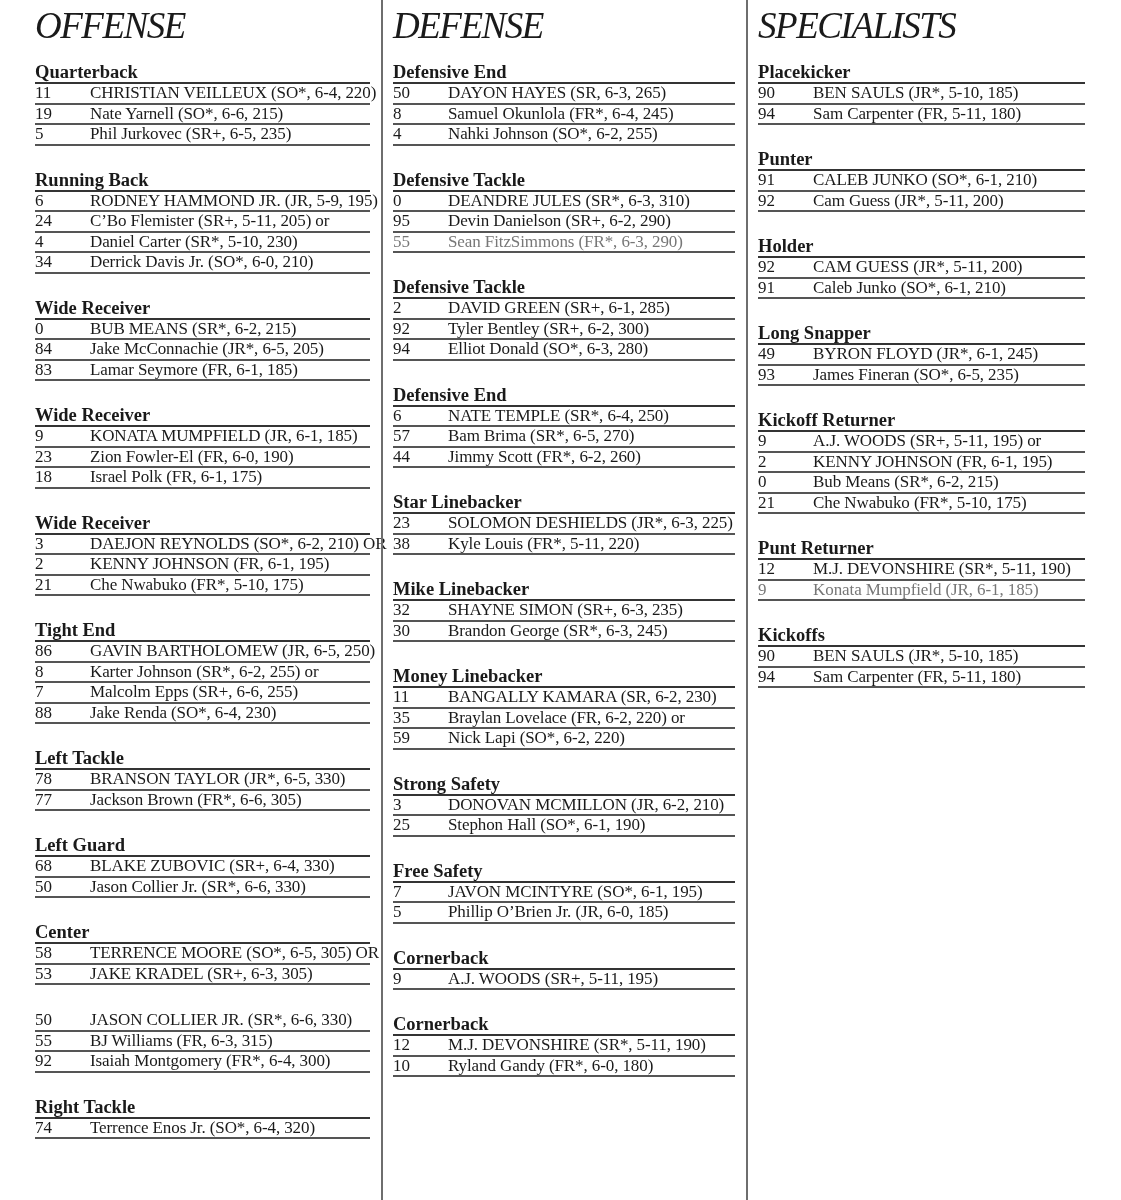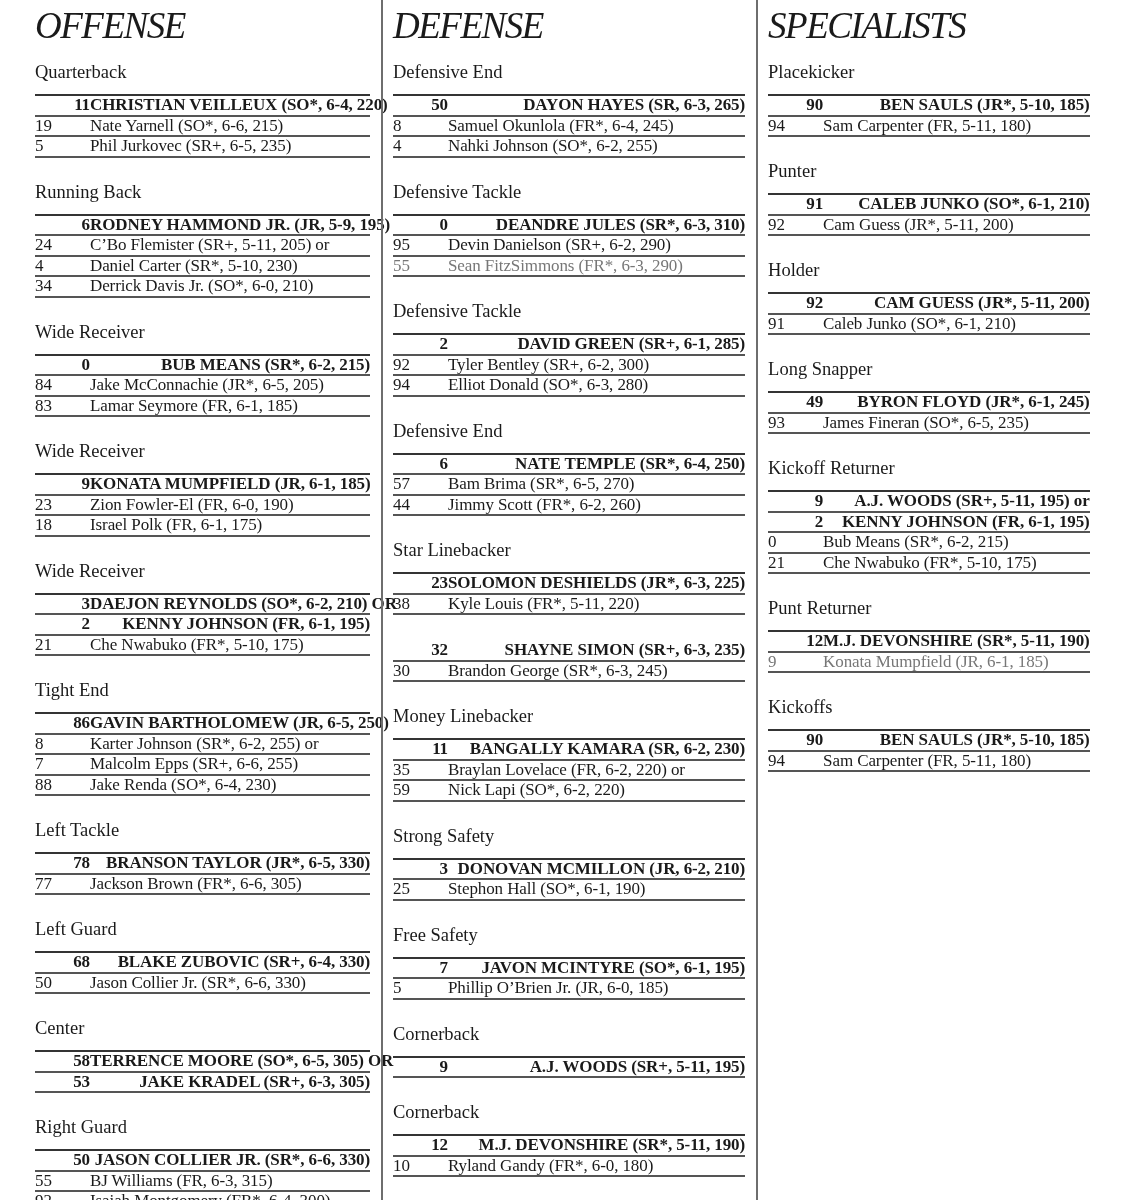--- a/index.html
+++ b/index.html
@@ -22,32 +22,32 @@
   .col{padding-top:6px;}
   .col-offense{width:381px;padding-left:35px;padding-right:11px;}
   .col-defense{width:404px;padding-left:10px;padding-right:11px;}
   .col-specialists{width:412px;padding-left:10px;padding-right:36px;}
   .col-title{
     font-size:37px;line-height:40px;font-weight:normal;font-style:italic;
     letter-spacing:-1.5px;margin-bottom:18px;white-space:nowrap;
   }
   .group{margin-bottom:26px;}
   .group-heading{
-    font-size:18.5px;line-height:17px;font-weight:normal;
+    font-size:18.5px;line-height:17px;font-weight:bold;
     border-bottom:2.5px solid var(--heading-rule);
-    padding-bottom:13px;white-space:nowrap;
+    padding-bottom:1px;white-space:nowrap;
   }
   .row{
     display:flex;font-size:17px;line-height:18.5px;
     border-bottom:2px solid var(--rule);
     white-space:nowrap;letter-spacing:-0.1px;
   }
   .row .num{width:55px;flex-shrink:0;}
   .row .info{flex:1;overflow:visible;}
-  .row.starter{font-weight:bold;text-align:right;}
+  .row.starter{font-weight:normal;}
   .row.muted{color:var(--muted);}
 </style>
 </head>
 <body>
 
 <div class="page">
     <section class="col col-offense">
       <h1 class="col-title">OFFENSE</h1>
       <div class="group">
         <div class="group-heading">Quarterback</div>
@@ -174,21 +174,20 @@
         <div class="row starter">
           <span class="num">58</span>
           <span class="info">TERRENCE MOORE (SO*, 6-5, 305) OR</span>
         </div>
         <div class="row starter">
           <span class="num">53</span>
           <span class="info">JAKE KRADEL (SR+, 6-3, 305)</span>
         </div>
       </div>
       <div class="group">
-        <div class="group-heading">Right Guard</div>
         <div class="row starter">
           <span class="num">50</span>
           <span class="info">JASON COLLIER JR. (SR*, 6-6, 330)</span>
         </div>
         <div class="row">
           <span class="num">55</span>
           <span class="info">BJ Williams (FR, 6-3, 315)</span>
         </div>
         <div class="row">
           <span class="num">92</span>
@@ -271,20 +270,21 @@
         <div class="row starter">
           <span class="num">23</span>
           <span class="info">SOLOMON DESHIELDS (JR*, 6-3, 225)</span>
         </div>
         <div class="row">
           <span class="num">38</span>
           <span class="info">Kyle Louis (FR*, 5-11, 220)</span>
         </div>
       </div>
       <div class="group">
+        <div class="group-heading">Mike Linebacker</div>
         <div class="row starter">
           <span class="num">32</span>
           <span class="info">SHAYNE SIMON (SR+, 6-3, 235)</span>
         </div>
         <div class="row">
           <span class="num">30</span>
           <span class="info">Brandon George (SR*, 6-3, 245)</span>
         </div>
       </div>
       <div class="group">

